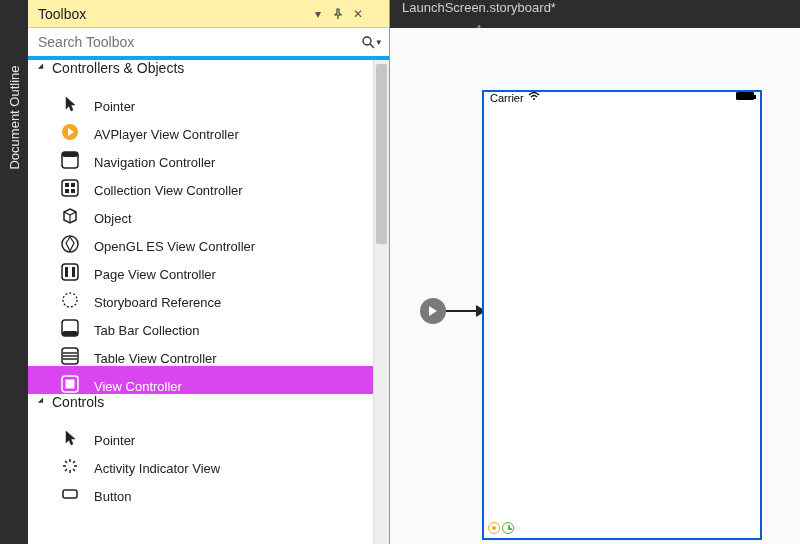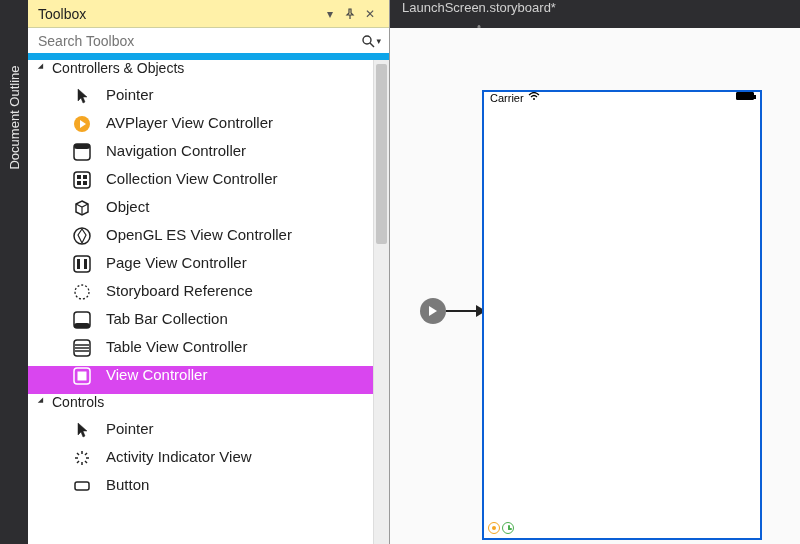--- a/index.html
+++ b/index.html
@@ -3,33 +3,33 @@
 <meta charset="utf-8">
 <style>
   * { box-sizing: border-box; margin: 0; padding: 0; font-family: "Segoe UI", Arial, sans-serif; }
   html, body { width: 800px; height: 544px; overflow: hidden; background:#fff; }
   .root { display:flex; width:800px; height:544px; background:#2d2d30; }
   
   .side-tab { width:28px; background:#2d2d30; color:#fff; position:relative; }
   .side-tab .label { position:absolute; top:110px; left:50%; transform: translateX(-50%) rotate(-90deg); transform-origin:center; white-space:nowrap; font-size:13px; color:#e6e6e6; }
   
   .toolbox { width:362px; background:#f5f5f5; display:flex; flex-direction:column; border-right:1px solid #999; }
-  .tb-title { height:28px; background:#fff1a8; display:flex; align-items:center; padding:0 10px 0 10px; font-size:14px; color:#222; border-bottom:1px solid #d0d0a0; }
+  .tb-title { height:28px; background:#fff1a8; display:flex; align-items:center; padding:0 22px 0 10px; font-size:14px; color:#222; border-bottom:1px solid #d0d0a0; }
   .tb-title .spacer { flex:1; }
   .tb-title .ico { width:18px; height:18px; display:flex; align-items:center; justify-content:center; margin-left:2px; color:#555; font-size:12px; cursor:pointer; }
-  .tb-search { height:32px; background:#fff; border-bottom:7px solid #0ea5e9; display:flex; align-items:center; padding:0 8px 0 10px; }
+  .tb-search { height:32px; background:#fff; border-bottom:4px solid #0ea5e9; display:flex; align-items:center; padding:0 8px 0 10px; }
   .tb-search input { flex:1; border:none; outline:none; font-size:14px; color:#666; background:transparent; }
   .tb-search .sico { font-size:14px; color:#333; display:flex; align-items:center; gap:1px; }
   .tb-body { flex:1; display:flex; overflow:hidden; }
   .tb-list { flex:1; overflow:hidden; background:#fff; }
   .tb-scroll { width:16px; background:#eee; border-left:1px solid #ddd; position:relative; }
   .tb-scroll .thumb { position:absolute; left:2px; right:2px; top:4px; height:180px; background:#c6c6c6; border-radius:2px; }
   .group-head { display:flex; align-items:flex-start; height:26px; padding-left:8px; font-size:14px; color:#222; cursor:pointer; }
   .group-head .caret { width:12px; font-size:10px; color:#333; }
-  .item { display:flex; align-items:flex-start; height:28px; padding-left:44px; font-size:15px; color:#222; cursor:pointer; }
+  .item { display:flex; align-items:flex-end; height:28px; padding-left:32px; font-size:13px; color:#222; cursor:pointer; }
   .item .iconbox { width:20px; height:20px; margin-right:14px; display:flex; align-items:center; justify-content:center; }
   .item.selected { background:#d946ef; color:#fff; }
   .item.selected .iconbox svg * { stroke:#fff !important; }
   
   .designer { flex:1; background:#fff; display:flex; flex-direction:column; }
   .doc-tabs { height:28px; background:#2d2d30; display:flex; align-items:flex-end; }
   .doc-tab { height:28px; background:#2d2d30; color:#d0d0d0; display:flex; align-items:center; padding:0 8px 0 12px; font-size:13px; gap:10px;flex-direction:column; }
   .doc-tab .pin, .doc-tab .close { font-size:11px; color:#aaa; cursor:pointer; }
   .canvas { flex:1; position:relative; background:#fafafa; overflow:hidden; }
   .phone { position:absolute; top:62px; left:92px; width:280px; height:450px; border:2px solid #0a5fd6; background:#fff; }

